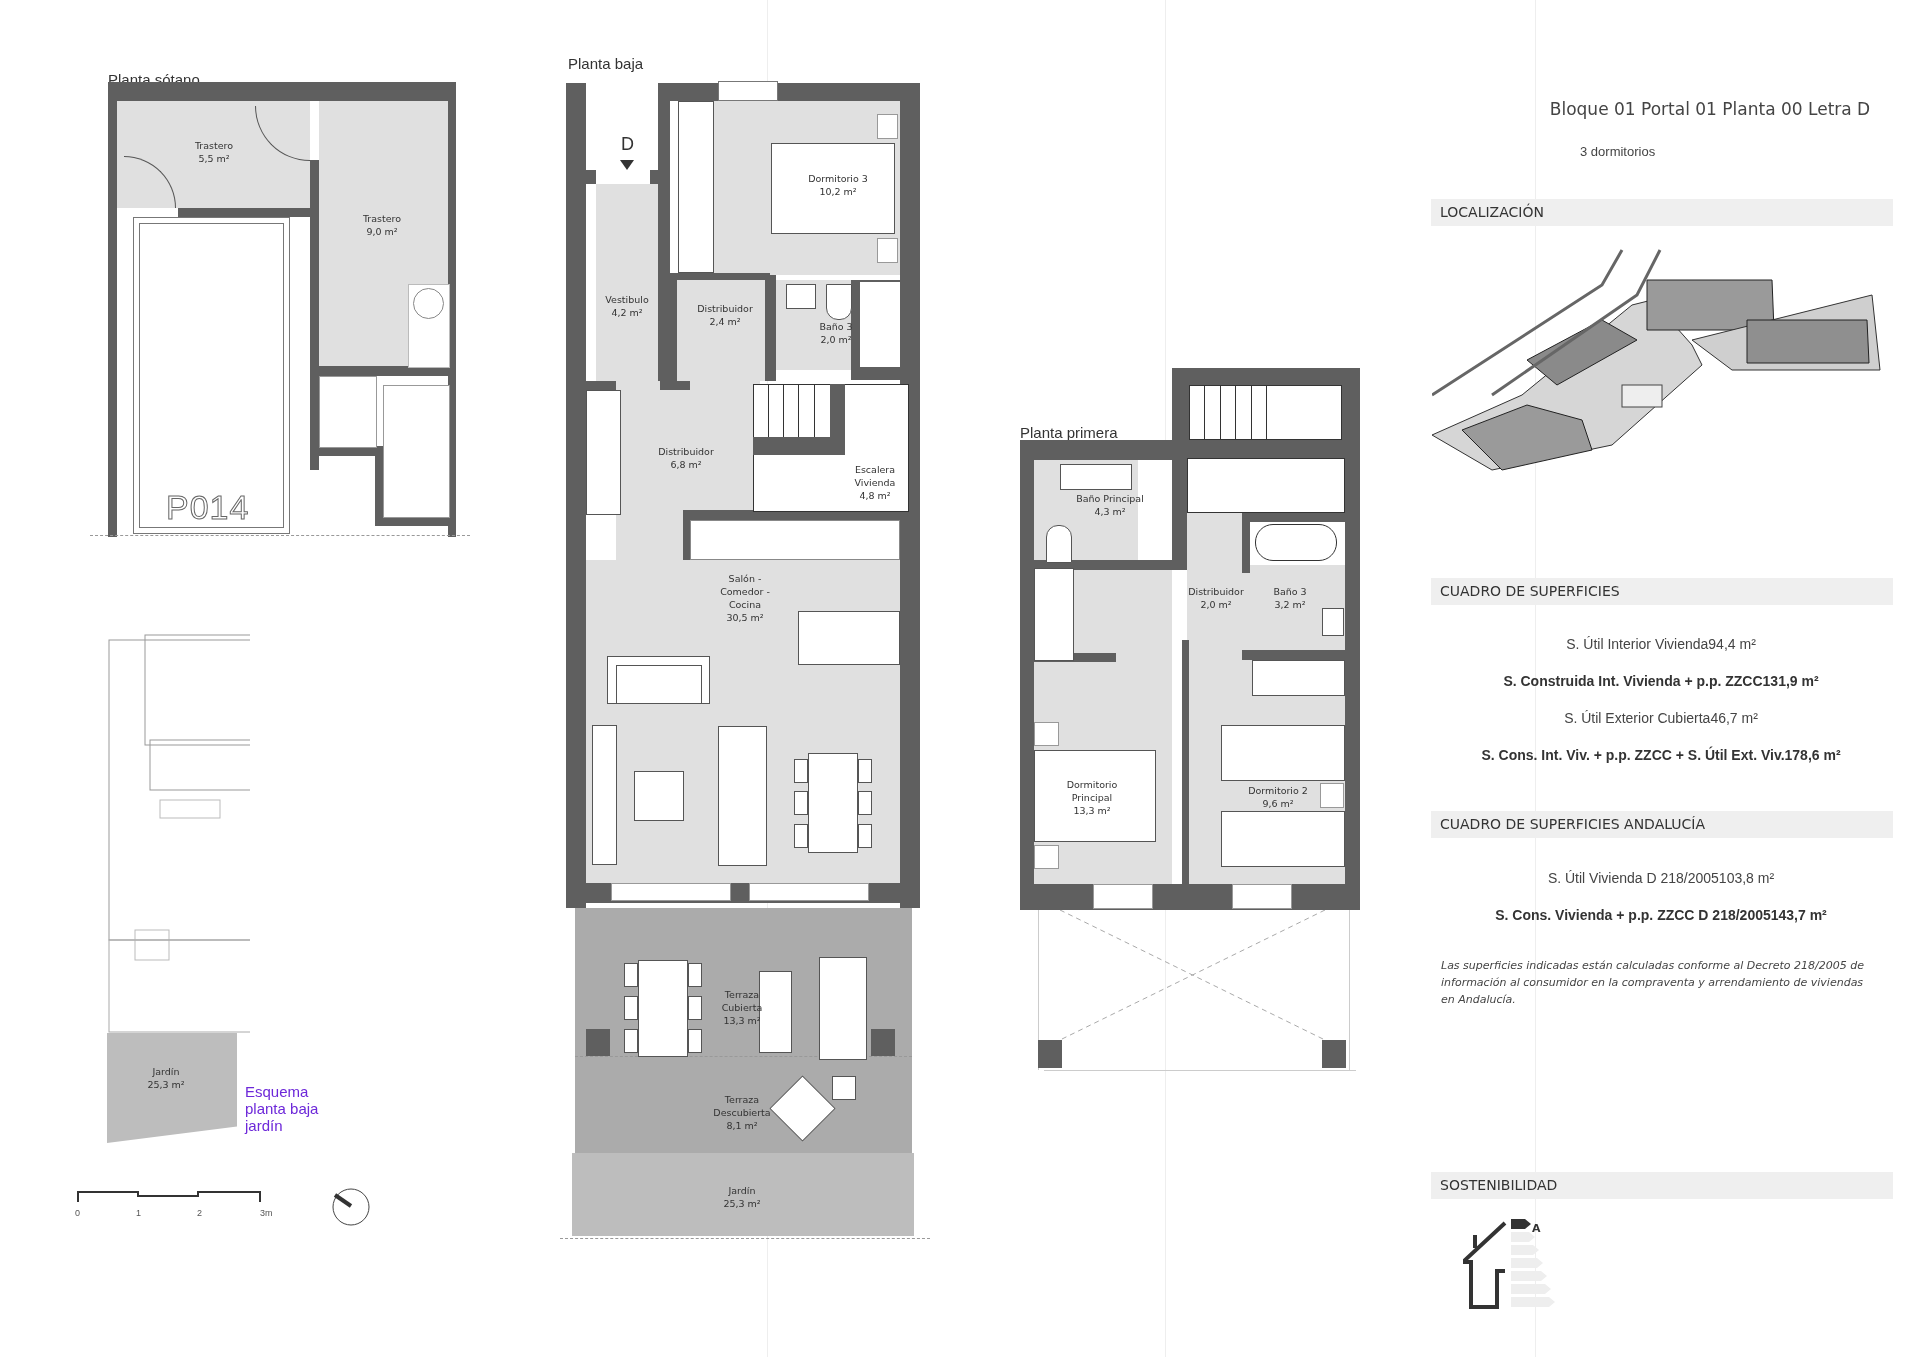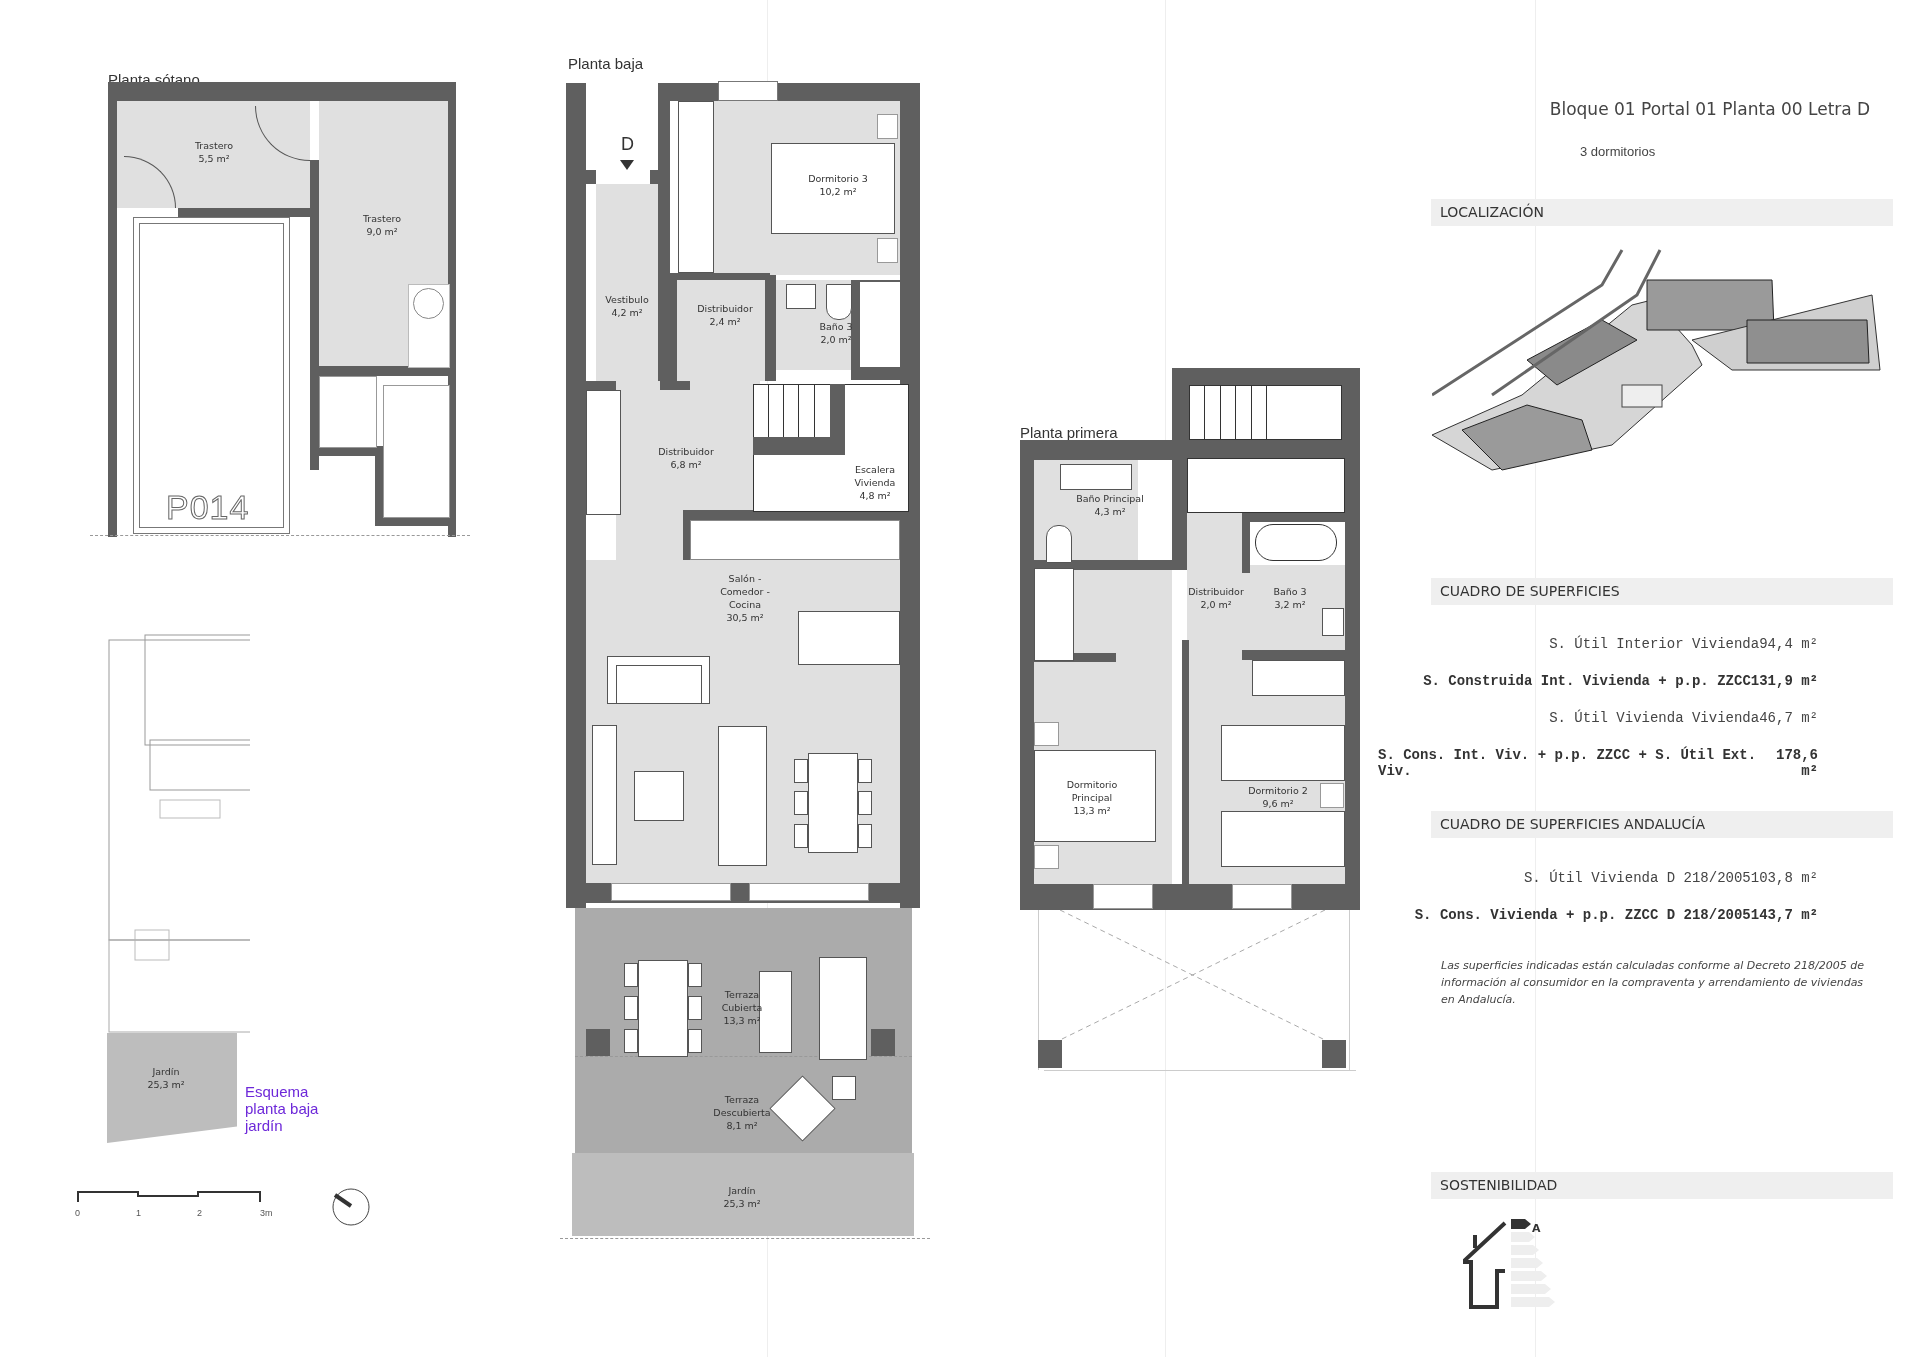--- a/index.html
+++ b/index.html
@@ -12,21 +12,21 @@
   .garden{position:absolute;background:#bdbdbd;}
   .white{position:absolute;background:#fff;border:1px solid #555;box-sizing:border-box;}
   .wbox{position:absolute;background:#fff;}
   .room-label{position:absolute;font-family:"DejaVu Sans",sans-serif;font-size:9.5px;color:#333;text-align:center;line-height:13px;transform:translateX(-50%);white-space:nowrap;}
   .dash{position:absolute;border-top:1px dashed #999;}
   .door-arc{position:absolute;border:1px solid #555;border-radius:0 100% 0 0;box-sizing:border-box;border-left:none;border-bottom:none;}
   
   .panel-title{position:absolute;left:1500px;width:420px;text-align:center;font-family:"DejaVu Sans",sans-serif;font-size:17px;color:#444;}
   .panel-sub{position:absolute;left:1580px;width:420px;text-align:left;font-family:Liberation Sans, sans-serif;font-size:13px;color:#444;}
   .section-header{position:absolute;left:1431px;width:462px;height:27px;background:#efefef;font-family:"DejaVu Sans",sans-serif;font-size:14px;color:#333;line-height:27px;padding-left:9px;box-sizing:border-box;}
-  .row{position:absolute;left:1378px;width:440px;font-family:Liberation Mono, monospace;font-size:14px;color:#444;display:flex;justify-content:flex-end;}
+  .row{position:absolute;left:1441px;width:440px;font-family:Liberation Sans, sans-serif;font-size:14px;color:#444;display:flex;justify-content:center;}
   .row.bold{font-weight:bold;color:#333;}
   .row .val{text-align:right;}
   .note{position:absolute;left:1441px;width:430px;font-family:"DejaVu Sans",sans-serif;font-size:11px;font-style:italic;color:#444;line-height:17px;}
   .stair-step{position:absolute;border-left:1px solid #333;}
   .vguide{position:absolute;top:0;width:1px;background:#eee;}
 </style>
 </head>
 <body>
 
 <div class="vguide" style="left:767px;height:1357px;"></div>
@@ -283,21 +283,21 @@
   <div class="section-header" style="top:578px;">CUADRO DE SUPERFICIES</div>
   <div class="row" style="top:636px;">
       <span>S. Útil Interior Vivienda</span>
       <span class="val">94,4 m²</span>
     </div>
   <div class="row bold" style="top:673px;">
       <span>S. Construida Int. Vivienda + p.p. ZZCC</span>
       <span class="val">131,9 m²</span>
     </div>
   <div class="row" style="top:710px;">
-      <span>S. Útil Vivienda Vivienda</span>
+      <span>S. Útil Exterior Cubierta</span>
       <span class="val">46,7 m²</span>
     </div>
   <div class="row bold" style="top:747px;">
       <span>S. Cons. Int. Viv. + p.p. ZZCC + S. Útil Ext. Viv.</span>
       <span class="val">178,6 m²</span>
     </div>
 
   <div class="section-header" style="top:811px;">CUADRO DE SUPERFICIES ANDALUCÍA</div>
   <div class="row" style="top:870px;">
       <span>S. Útil Vivienda D 218/2005</span>

